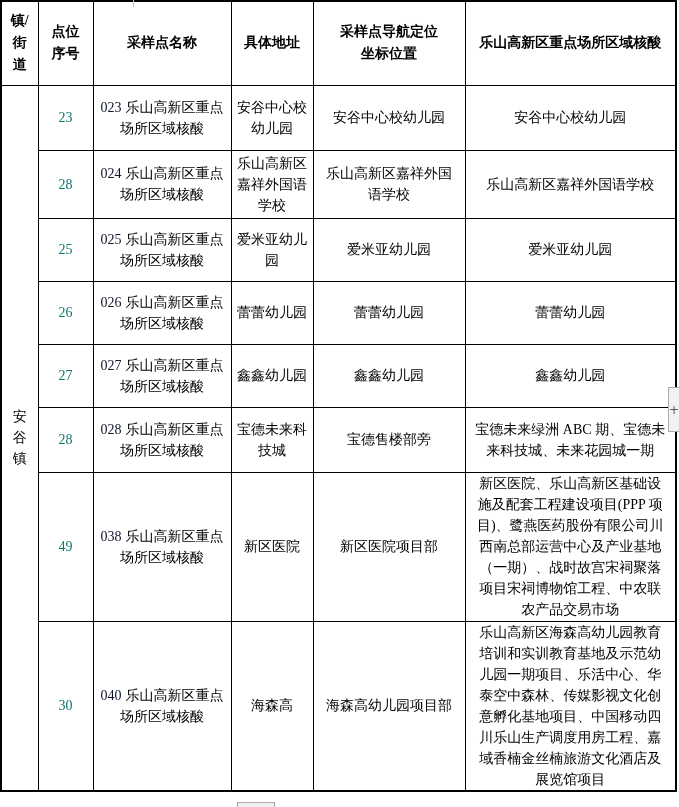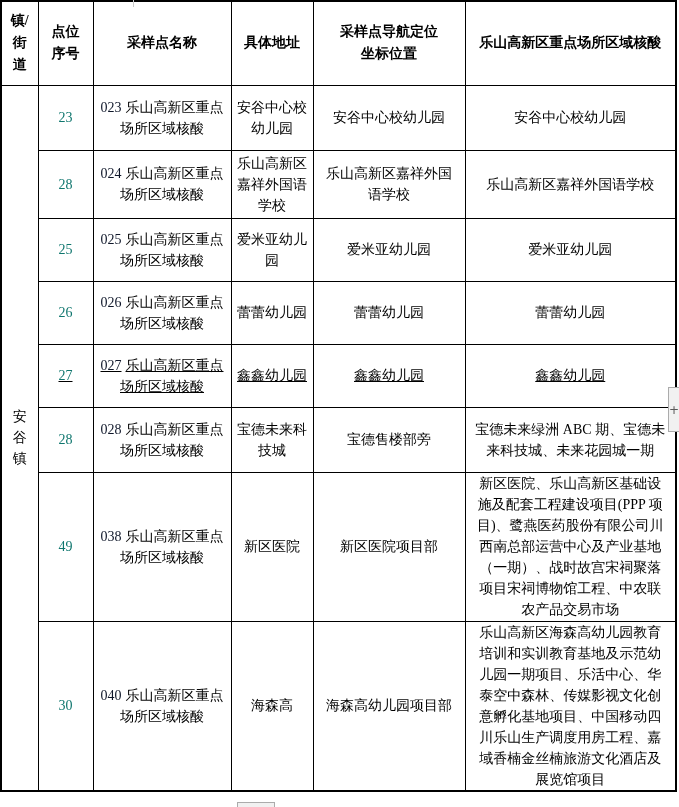--- a/index.html
+++ b/index.html
@@ -5,21 +5,21 @@
   html,body{margin:0;padding:0;background:#fff;}
   .page{position:relative;width:679px;height:807px;background:#fff;overflow:hidden;
         font-family:"Liberation Serif","DejaVu Serif",serif;}
   table{border-collapse:collapse;table-layout:fixed;width:675px;border:2px solid #000;}
   td,th{border:1px solid #000;text-align:center;vertical-align:middle;
         font-size:14px;line-height:21px;padding:0 4px;overflow:hidden;color:#000;
         word-break:break-all;}
   th{font-weight:bold;white-space:pre-line;line-height:22px;}
   tr.hdr{height:84px;}
   tr.r0{height:65px;} tr.r1{height:68px;} tr.r2{height:63px;} tr.r3{height:63px;padding-left:42px;}
-  tr.r4{height:63px;text-decoration:underline;} tr.r5{height:65px;padding-left:10px;} tr.r6{height:149px;} tr.r7{height:165px;}
+  tr.r4{height:63px;} tr.r5{height:65px;padding-left:10px;} tr.r6{height:149px;} tr.r7{height:165px;}
   .c-town{padding:0 4px;margin-top:12px;}
   .c-name{padding:0 2px;}
   .c-coord{padding:0 9px;}
   .c-cov{padding:0 9px;}
   .num{color:#0f766e;}
   .code{color:#0f172a;margin-right:4px;}
   
   .artifact-plus{position:absolute;right:0;top:387px;width:10px;height:43px;
     background:#f1f1f1;border:1px solid #ababab;border-right:none;
     font-family:"DejaVu Sans",sans-serif;font-size:12px;color:#595959;

